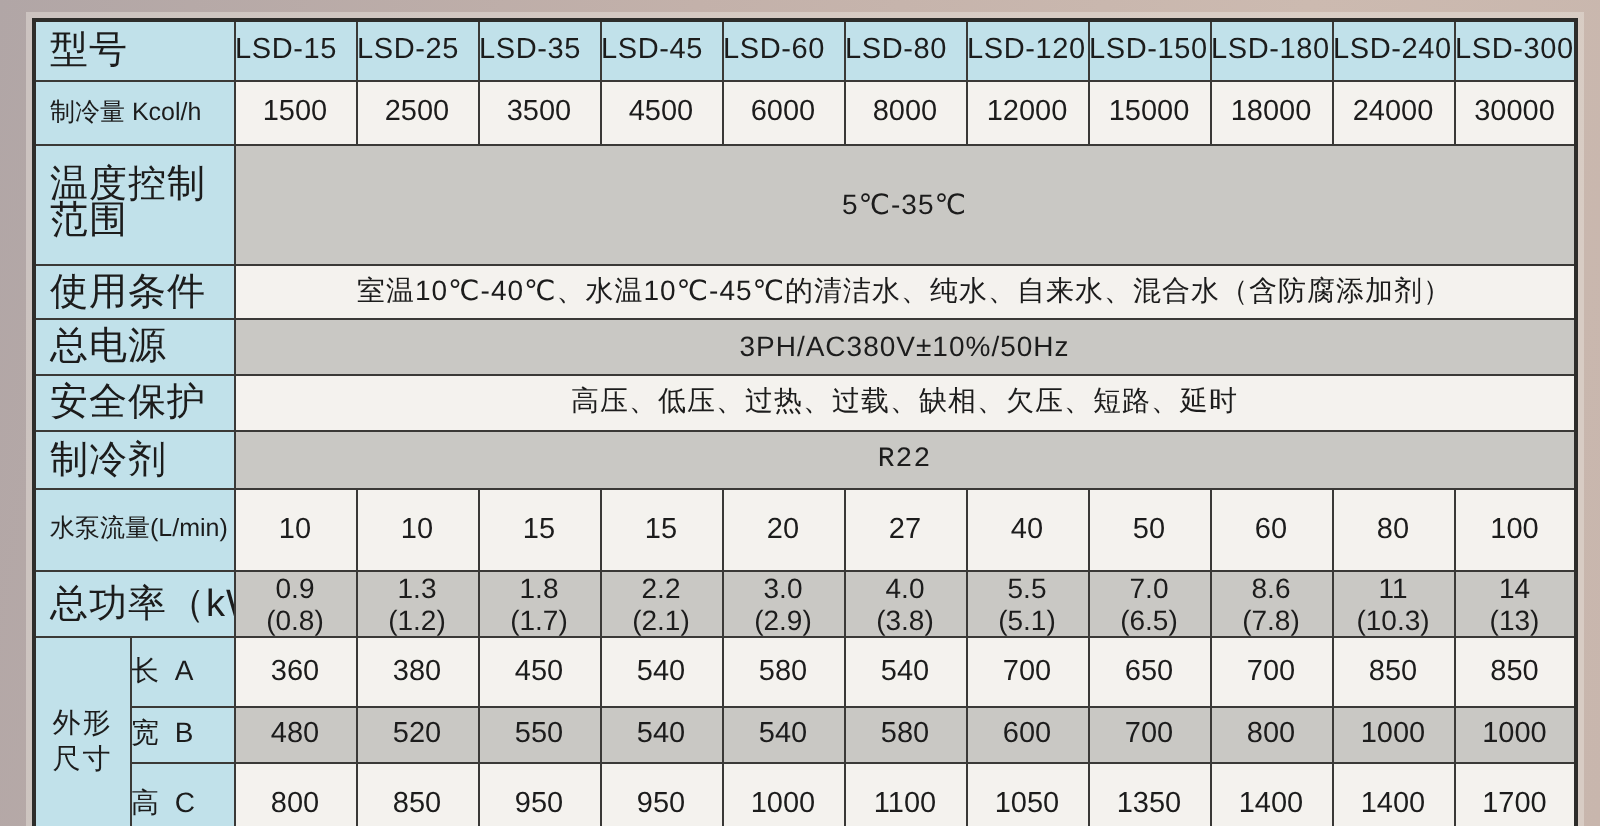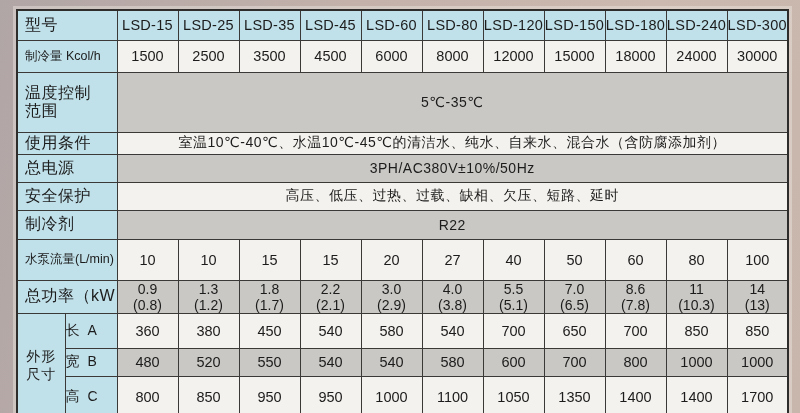--- a/index.html
+++ b/index.html
@@ -15,26 +15,26 @@
     border-collapse:collapse;table-layout:fixed;width:772px;
     background:#f4f2ee;border:2px solid #2e2d2b;
     box-shadow:0 0 0 3px rgba(235,231,224,0.45);
   }
   td{
     border:1px solid #3a3937;color:#1c1c1c;vertical-align:middle;
     padding:0;overflow:hidden;
   }
   td.label{
     background:#c1e1ea;text-align:left;padding-left:7px;
-    font-size:16px;letter-spacing:0.5px;white-space:nowrap;
+    font-size:19px;letter-spacing:0.5px;white-space:nowrap;
   }
   td.label.small{font-size:12.5px;letter-spacing:0;}
   tr.hrow td{background:#c1e1ea;}
   td.mhead{
-    text-align:center;font-size:14.5px;letter-spacing:0.3px;white-space:nowrap;
+    font-size:14.5px;letter-spacing:0.3px;white-space:nowrap;
   }
   td.val{text-align:center;font-size:14.5px;white-space:nowrap;}
   td.merged{text-align:center;font-size:14px;letter-spacing:0.5px;}
   tr.gray td.val, tr.gray td.merged{background:#c9c8c4;}
   tr.light td.val, tr.light td.merged{background:#f4f2ee;}
   .twoline{display:flex;flex-direction:column;justify-content:flex-start;height:100%;}
   .twoline > div{line-height:18px;}
   .stack > div{line-height:16px;font-size:14px;}
   td.group{
     background:#c1e1ea;text-align:center;font-size:14px;letter-spacing:1px;
@@ -107,21 +107,21 @@
           <td class="merged" colspan="11">室温10℃-40℃、水温10℃-45℃的清洁水、纯水、自来水、混合水（含防腐添加剂）</td>
         </tr>
         <tr class="gray" style="height: 28px;">
           <td class="label" colspan="2">总电源</td>
           <td class="merged" colspan="11">3PH/AC380V±10%/50Hz</td>
         </tr>
         <tr class="light" style="height: 28px;">
           <td class="label" colspan="2">安全保护</td>
           <td class="merged" colspan="11">高压、低压、过热、过载、缺相、欠压、短路、延时</td>
         </tr>
-        <tr class="gray" style="height: 29px;">
+        <tr class="gray" style="height: 29px; font-family: Liberation Mono, monospace;">
           <td class="label" colspan="2">制冷剂</td>
           <td class="merged" colspan="11">R22</td>
         </tr>
         <tr class="light" style="height: 41px;">
           <td class="label small" colspan="2">水泵流量(L/min)</td>
           <td class="val">10</td>
           <td class="val">10</td>
           <td class="val">15</td>
           <td class="val">15</td>
           <td class="val">20</td>

